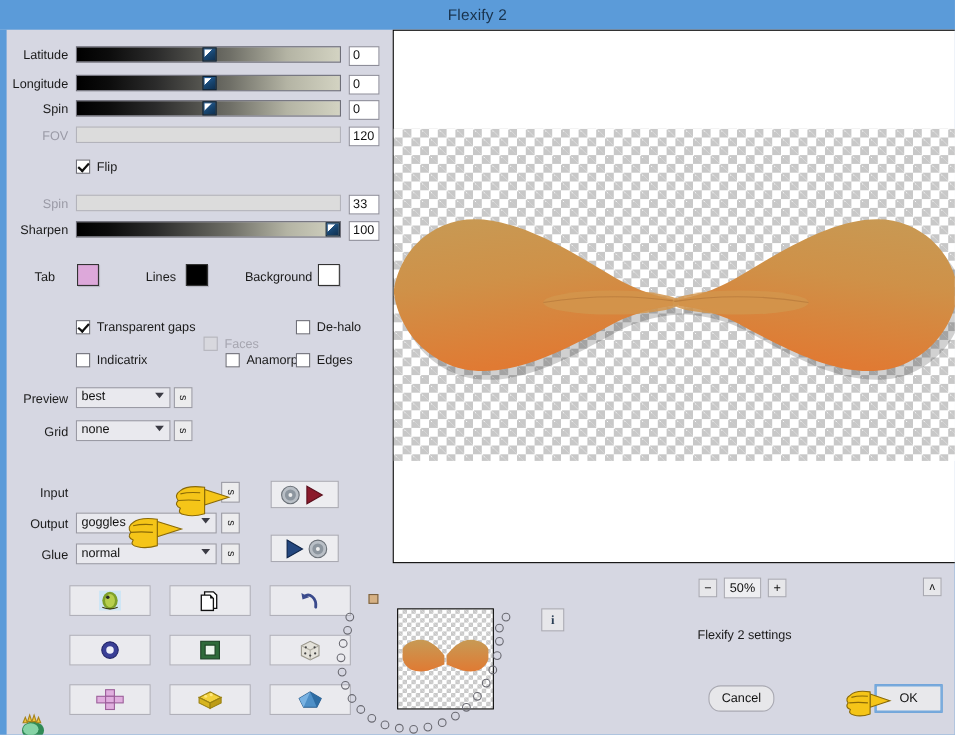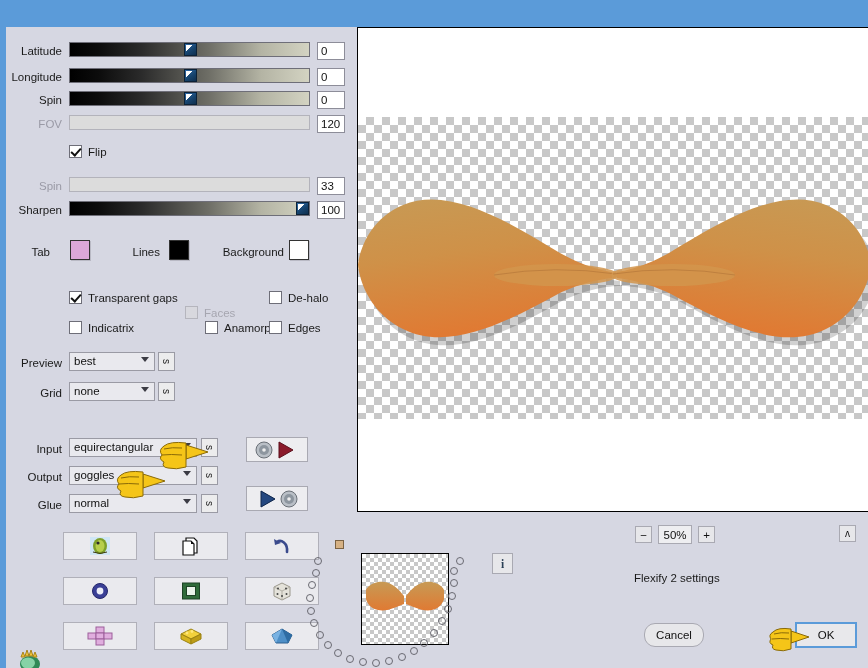--- a/index.html
+++ b/index.html
@@ -169,20 +169,23 @@
     font-size:11.5px;color:#111;outline:1px solid #5b9bd9;
   }
 
   .handptr{position:absolute;pointer-events:none;}
 </style>
 </head>
 <body>
 
 <div id="app">
 
+  <div class="titlebar">
+    <span>Flexify 2</span>
+  </div>
 
   <div class="dialog">
 
     <div class="controls">
 
       <div class="lbl" style="left:0px;top:15px;width:56px;">Latitude</div>
       <div class="slider" style="left:63px;top:15px;width:241px;">
         <div class="thumb" style="left:114px;"></div>
       </div>
       <div class="numbox" style="left:311px;top:15px;">0</div>
@@ -265,24 +268,20 @@
       <div class="lbl" style="left:0px;top:357px;width:56px;">Grid</div>
       <div class="sel" style="left:63px;top:355px;width:86px;">
         <span>none</span>
         <span class="chev"></span>
       </div>
       <div class="sbtn" style="left:152px;top:355px;">
         <span>s</span>
       </div>
 
       <div class="lbl" style="left:0px;top:413px;width:56px;">Input</div>
-      <div class="sel" style="left:63px;top:411px;width:128px;">
-        <span>equirectangular</span>
-        <span class="chev"></span>
-      </div>
       <div class="sbtn" style="left:195px;top:411px;">
         <span>s</span>
       </div>
 
       <div class="lbl" style="left:0px;top:441px;width:56px;">Output</div>
       <div class="sel" style="left:63px;top:439px;width:128px;">
         <span>goggles</span>
         <span class="chev"></span>
       </div>
       <div class="sbtn" style="left:195px;top:439px;">

